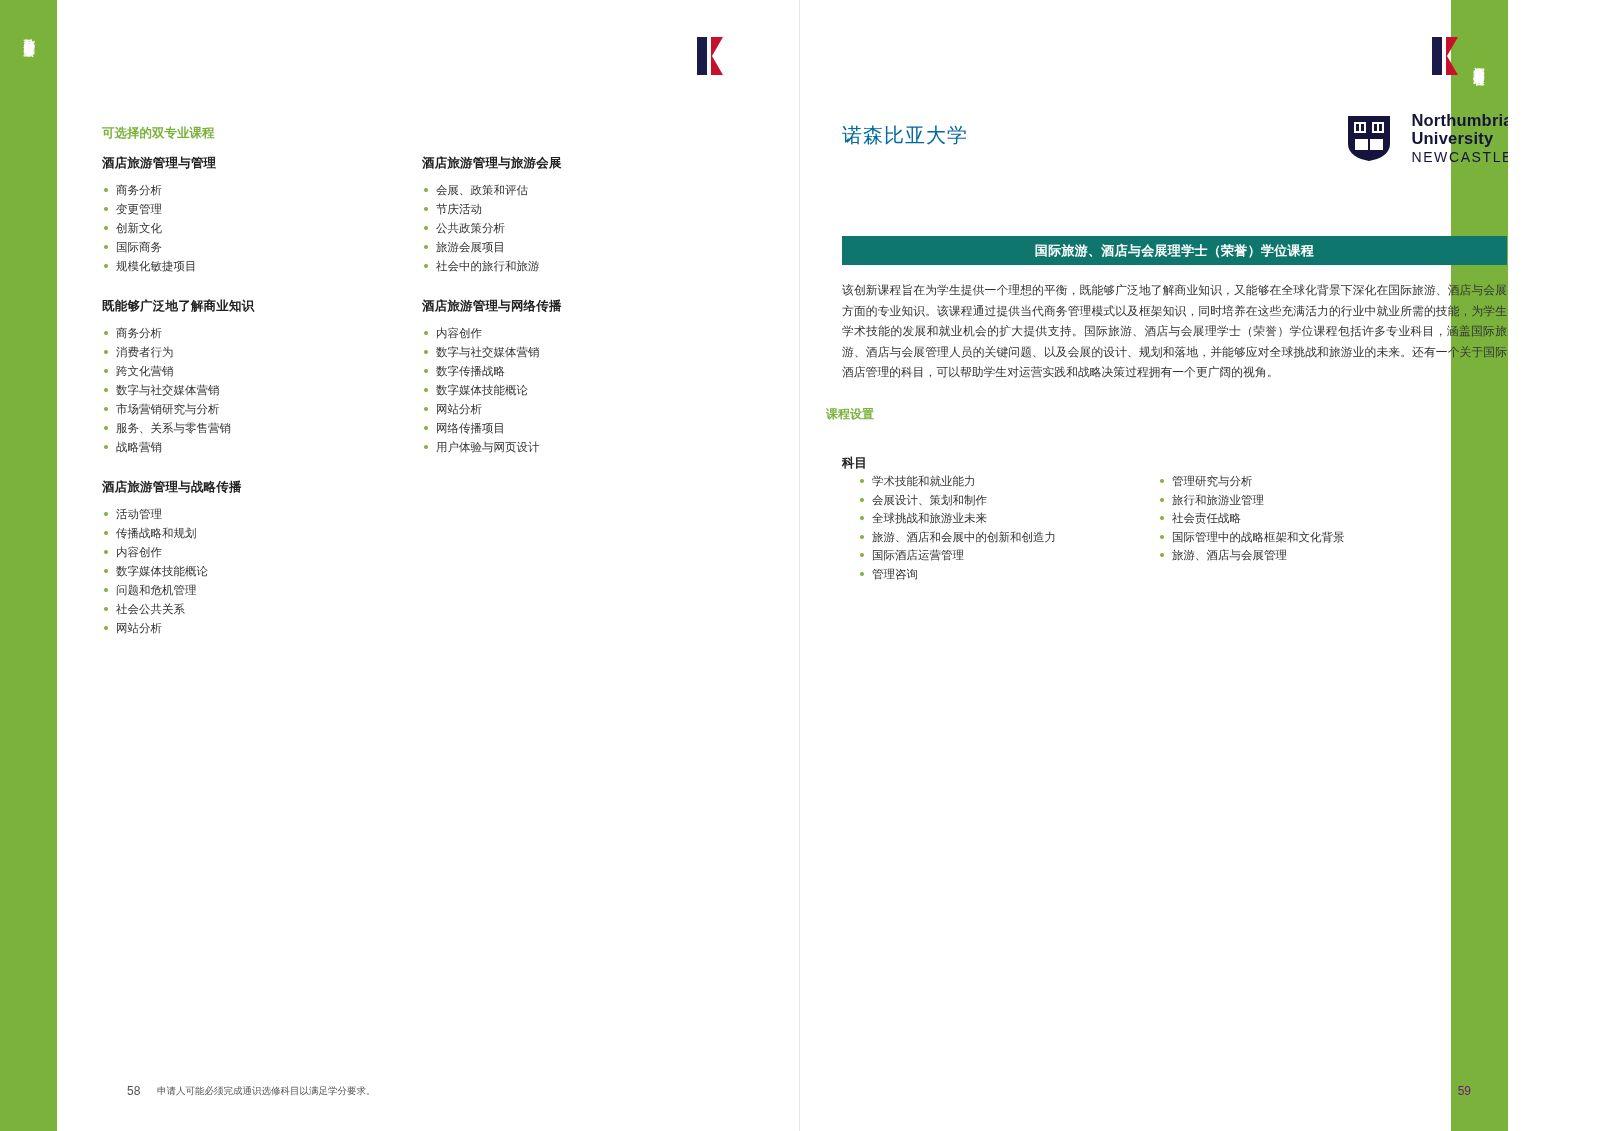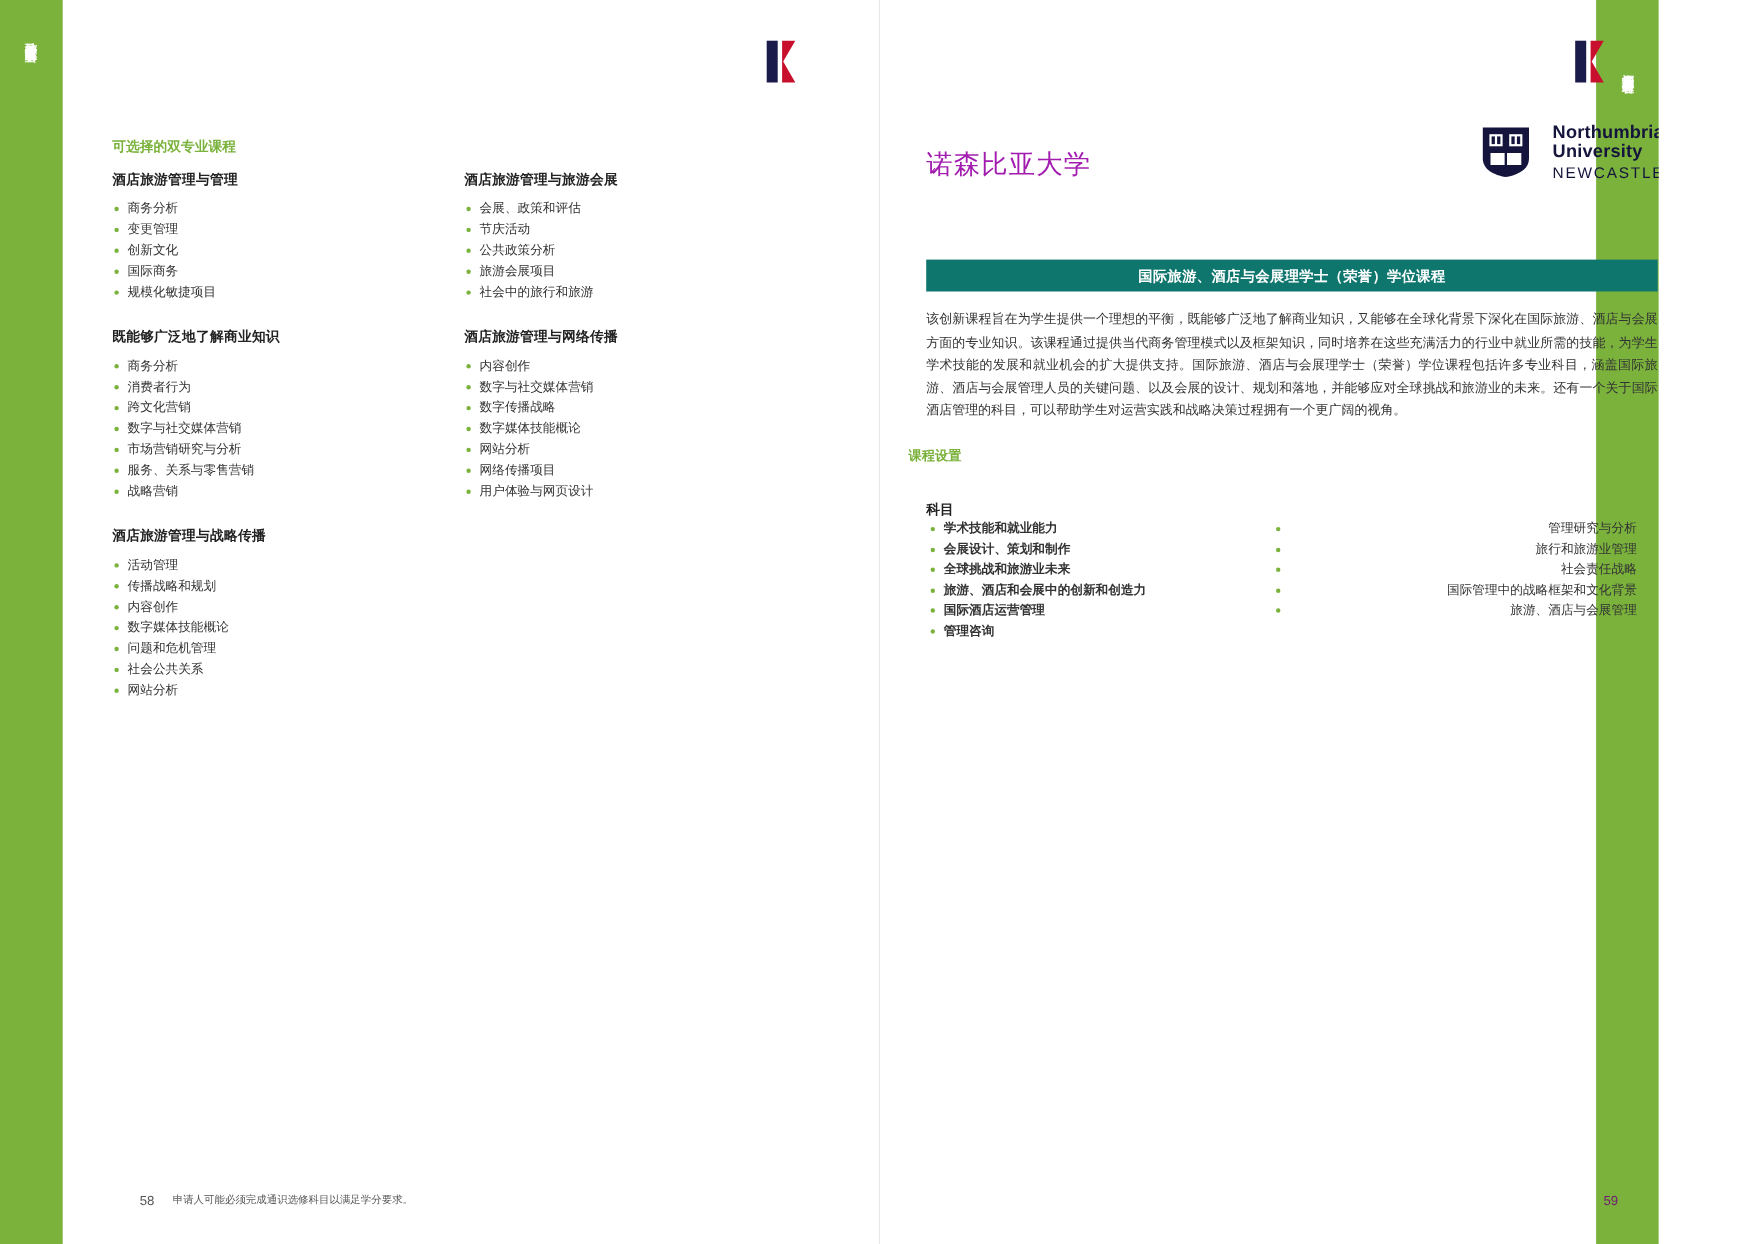--- a/index.html
+++ b/index.html
@@ -108,23 +108,23 @@
   }
 
   
   .right-page {
     position: absolute;
     left: 800px; top: 0;
     width: 743px; height: 1131px;
   }
   .uni-name {
     position: absolute;
-    left: 42px; top: 133px;
-    font-size: 24px;
-    color: #a21caf;
+    left: 42px; top: 122px;
+    font-size: 20px;
+    color: #0369a1;
     letter-spacing: 1px;
   }
   .nu-logo {
     position: absolute;
     right: 30px; top: 112px;
     display: flex;
     align-items: center;
     gap: 19px;
   }
   .nu-shield {
@@ -181,22 +181,22 @@
     position: absolute;
     left: 42px; top: 455px;
     font-size: 12.5px;
     font-weight: bold;
     color: #222222;
   }
   .subj-col {
     position: absolute;
     top: 472px;
   }
-  .subj-col-a { left: 44px; width: 320px; font-weight: bold; }
-  .subj-col-b { left: 358px; width: 330px; text-align: right; }
+  .subj-col-a { left: 58px; width: 320px; }
+  .subj-col-b { left: 358px; width: 330px; }
   .subj-col ul.items li { line-height: 18.5px; font-size: 11.5px; }
 
   
   .pg-num-left {
     position: absolute;
     left: 70px; bottom: 33px;
     font-size: 12px; color: #555555;
   }
   .footnote {
     position: absolute;

